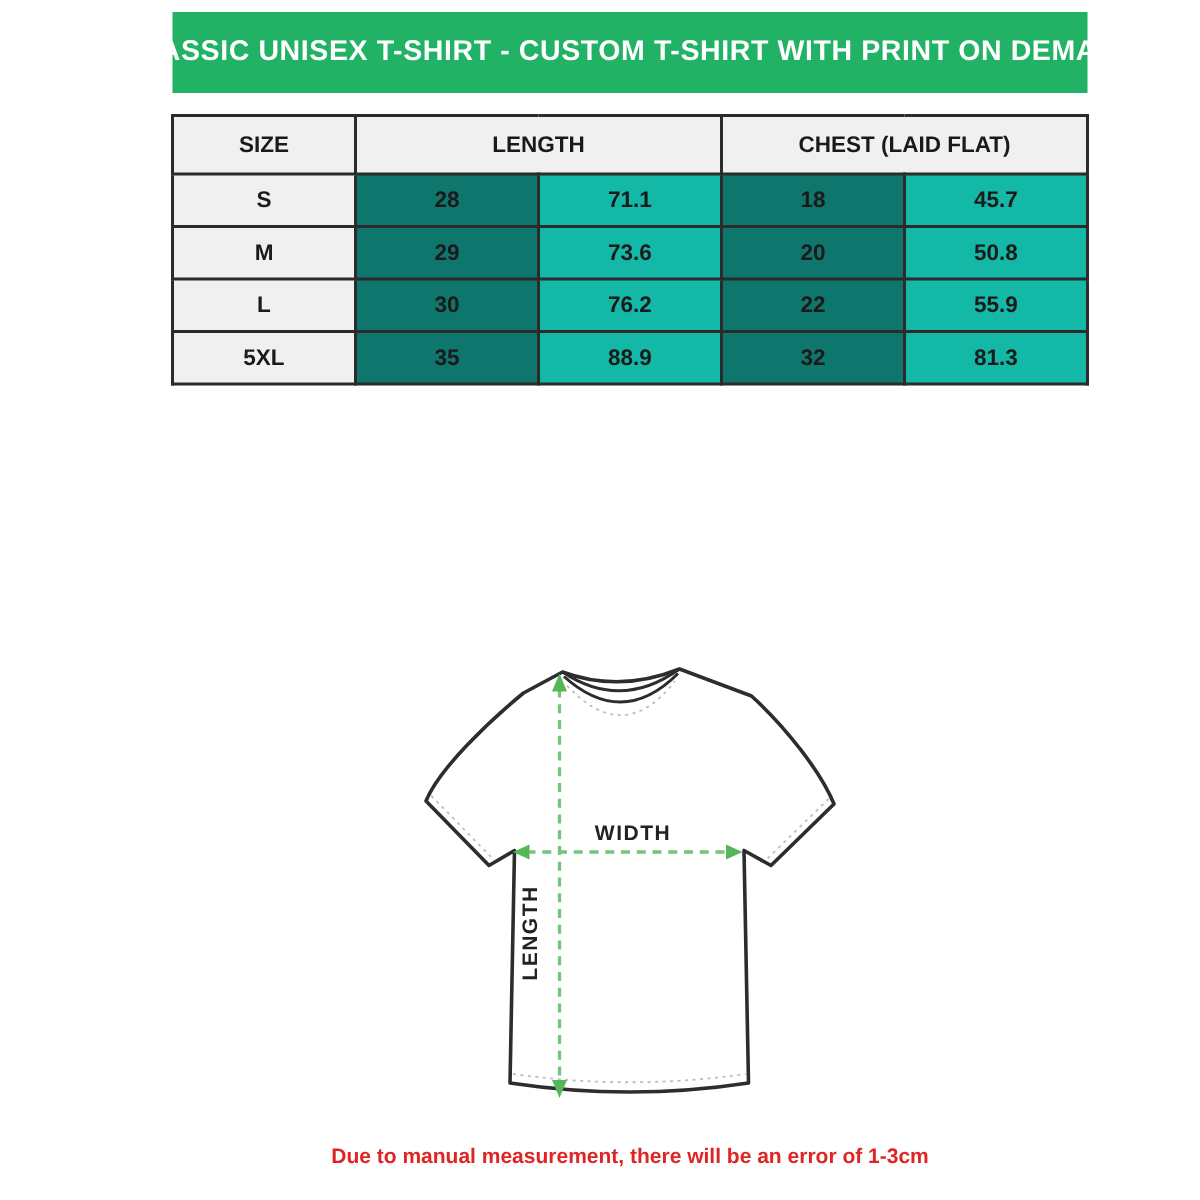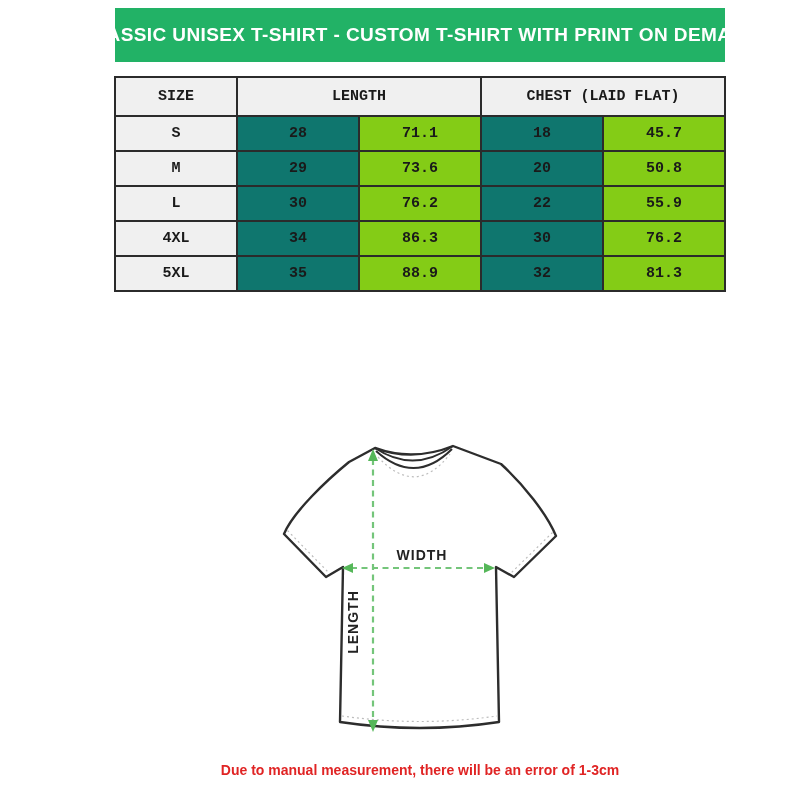--- a/index.html
+++ b/index.html
@@ -12,30 +12,30 @@
     position:absolute;left:95px;top:8px;width:610px;height:54px;
     background:#22b266;display:flex;align-items:center;justify-content:center;
   }
   .banner span{
     color:#ffffff;font-weight:bold;font-size:19px;letter-spacing:.4px;white-space:nowrap;
   }
   
   .tablewrap{position:absolute;left:94px;top:76px;width:612px;}
   table.size-chart{
     width:100%;border-collapse:collapse;table-layout:fixed;
-    font-family:Liberation Mono, monospace;
+    font-family:Liberation Sans, sans-serif;
   }
   table.size-chart th,table.size-chart td{
     border:2px solid #2b2b2b;text-align:center;vertical-align:middle;
     font-size:15px;color:#1a1a1a;padding:0;
   }
   table.size-chart th{height:37px;background:#f0f0f0;font-weight:bold;}
   table.size-chart td{height:33px;font-weight:bold;}
   td.c-size{background:#f0f0f0;}
-  td.c-cm{background:#84cc16;}
+  td.c-cm{background:#14b8a6;}
   td.c-in{background:#0f766e;}
   
   .diagram{position:absolute;left:245px;top:440px;width:310px;height:310px;}
   
   .footnote{
     position:absolute;left:0;top:762px;width:800px;text-align:center;
     color:#e02424;font-weight:bold;font-size:14px;
   }
 </style>
 </head>
@@ -79,27 +79,20 @@
             <td class="c-cm">50.8</td>
           </tr>
           <tr>
             <td class="c-size">L</td>
             <td class="c-in">30</td>
             <td class="c-cm">76.2</td>
             <td class="c-in">22</td>
             <td class="c-cm">55.9</td>
           </tr>
           <tr>
-            <td class="c-size">4XL</td>
-            <td class="c-in">34</td>
-            <td class="c-cm">86.3</td>
-            <td class="c-in">30</td>
-            <td class="c-cm">76.2</td>
-          </tr>
-          <tr>
             <td class="c-size">5XL</td>
             <td class="c-in">35</td>
             <td class="c-cm">88.9</td>
             <td class="c-in">32</td>
             <td class="c-cm">81.3</td>
           </tr>
         </tbody>
     </table>
   </div>
 

